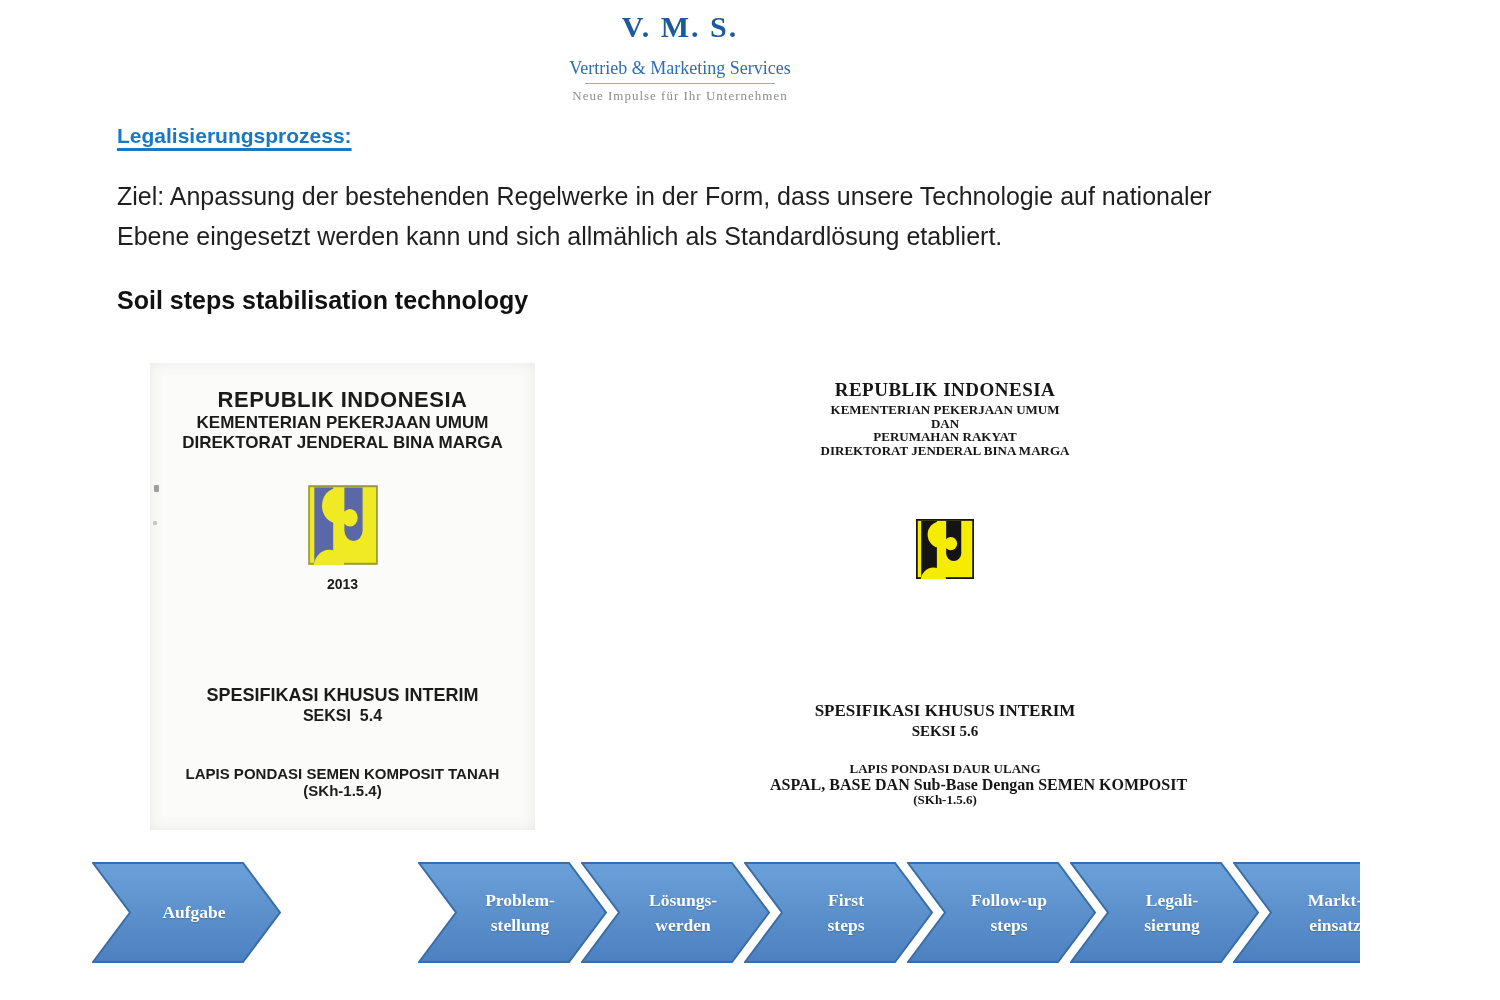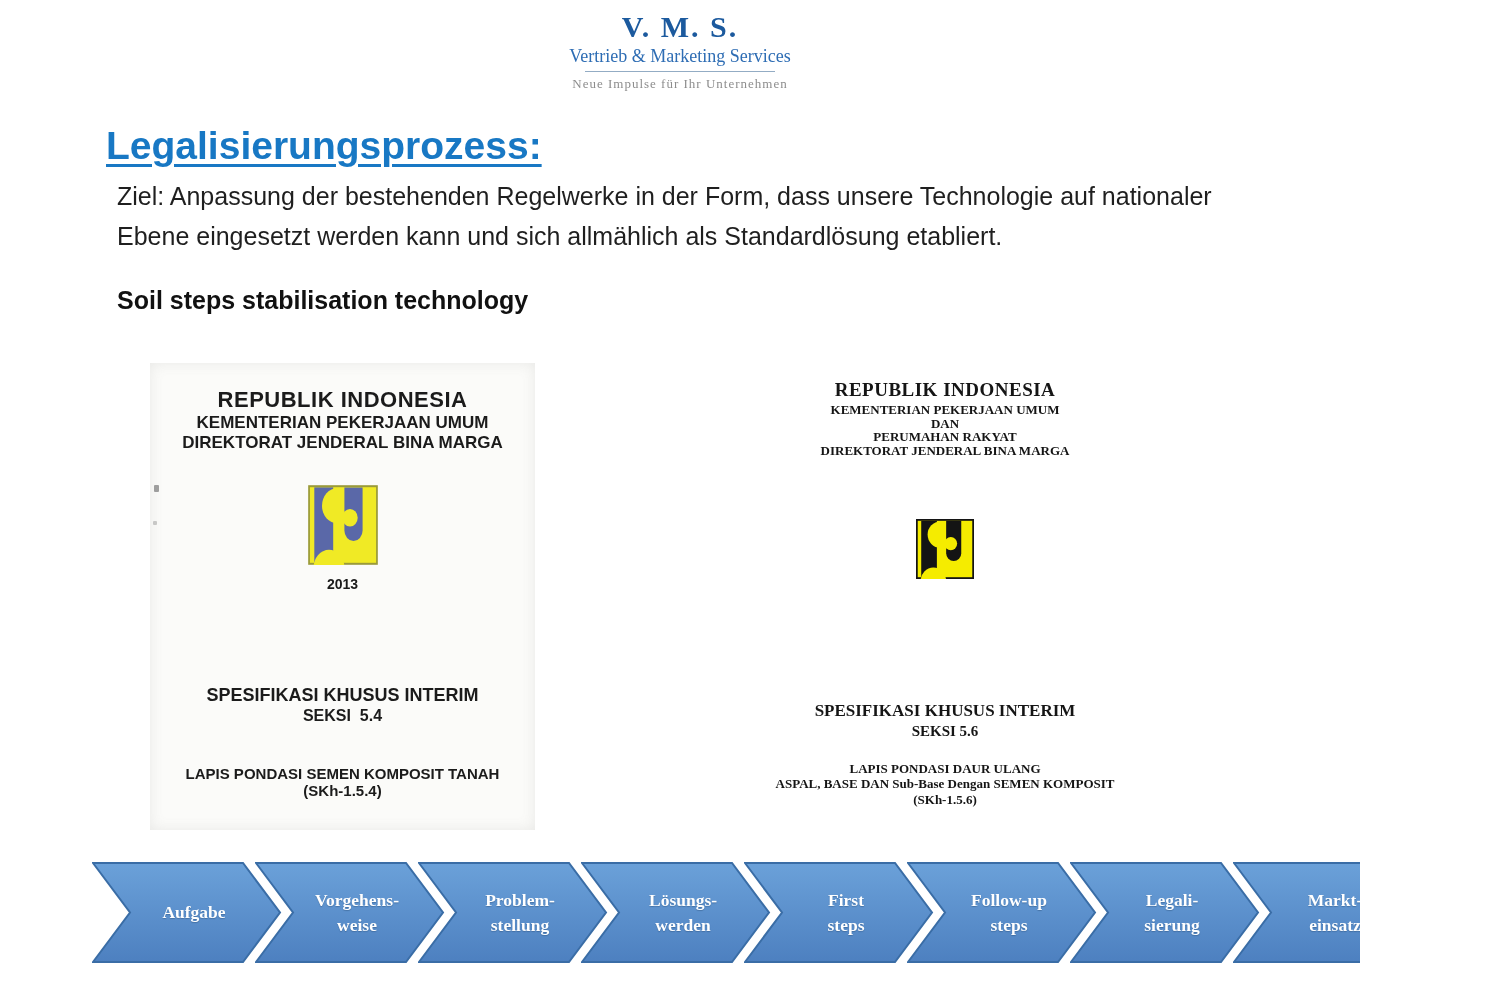--- a/index.html
+++ b/index.html
@@ -3,26 +3,26 @@
 <meta charset="utf-8">
 <style>
   * { margin:0; padding:0; box-sizing:border-box; }
   body { background:#ffffff; font-family:"Liberation Sans", sans-serif; }
   .page { position:relative; width:1360px; height:1000px; background:#ffffff; overflow:hidden; }
 
   
   .vms { position:absolute; top:10px; left:0; width:100%; text-align:center;
          font-family:"Liberation Serif", serif; }
   .vms-acronym { font-size:30px; font-weight:bold; color:#1c5a9e; letter-spacing:2px; }
-  .vms-name { font-size:18px; color:#2e6db4; margin-top:2px; }
+  .vms-name { font-size:18px; color:#2e6db4; margin-top:14px; }
   .vms-divider { width:190px; height:1px; background:#93acc4; margin:4px auto 4px auto; }
   .vms-tagline { font-size:13px; color:#8d8d8d; letter-spacing:1px; }
 
   
-  .heading { position:absolute; left:106px; top:124px; font-size:39px; font-weight:bold;
+  .heading { position:absolute; left:117px; top:124px; font-size:21px; font-weight:bold;
              color:#1878c4; text-decoration:underline; text-decoration-thickness:2.5px;
              text-underline-offset:5px; }
   .goal { position:absolute; left:117px; top:176px; width:1260px; font-size:25px;
           color:#1f1f1f; line-height:40px; white-space:pre-line; }
   .subheading { position:absolute; left:117px; top:286px; font-size:25px; font-weight:bold; color:#111; }
 
   
   .cover { position:absolute; text-align:center; }
   .cover .ln { white-space:pre; }
 
@@ -50,21 +50,21 @@
   .c15-l1 { top:4px; font-size:19px; letter-spacing:0.5px; }
   .c15-l2 { top:27px; font-size:13px; }
   .c15-l3 { top:41px; font-size:13px; }
   .c15-l4 { top:54px; font-size:13px; }
   .c15-l5 { top:68px; font-size:13px; }
   .c15-logo { position:absolute; left:50%; top:144px; transform:translateX(-50%); }
   .c15-year { top:220px; font-size:17px; }
   .c15-spec { top:326px; font-size:17px; }
   .c15-seksi { top:348px; font-size:15px; }
   .c15-doc1 { top:386px; font-size:13px; }
-  .c15-doc2 { top:401px; font-size:13px; }
+  .c15-doc2 { top:401px; font-size:16px; }
   .c15-code { top:417px; font-size:13px; }
 
   
   .flow { position:absolute; left:92px; top:862px; width:1345px; height:101px;font-family:Liberation Serif, serif; }
   .chev { position:absolute; top:0; width:190px; height:101px; }
   .chev svg { position:absolute; inset:0; width:100%; height:100%; }
   .chev-label { position:absolute; inset:0; display:flex; align-items:center; justify-content:center;
                 padding-left:14px; color:#ffffff; font-weight:bold; font-size:17.5px;
                 line-height:25px; text-align:center; white-space:pre-line;
                 text-shadow:0 1px 1px rgba(30,60,95,0.35); }
@@ -142,27 +142,20 @@
           <linearGradient id="chevG" x1="0" y1="0" x2="0" y2="1">
             <stop offset="0" stop-color="#6ba1d9"></stop>
             <stop offset="1" stop-color="#4d80c0"></stop>
           </linearGradient>
         </defs>
         <path d="M1,1 H151 L188,50.5 L151,100 H1 L38,50.5 Z" fill="url(#chevG)" stroke="#3a6da6" stroke-width="2"></path>
       </svg>
       <div class="chev-label">Aufgabe</div>
     </div>
 
-    <div class="chev chev-2">
-      <svg viewBox="0 0 190 101" preserveAspectRatio="none">
-        <path d="M1,1 H151 L188,50.5 L151,100 H1 L38,50.5 Z" fill="url(#chevG)" stroke="#3a6da6" stroke-width="2"></path>
-      </svg>
-      <div class="chev-label">Vorgehens-
-weise</div>
-    </div>
 
     <div class="chev chev-3">
       <svg viewBox="0 0 190 101" preserveAspectRatio="none">
         <path d="M1,1 H151 L188,50.5 L151,100 H1 L38,50.5 Z" fill="url(#chevG)" stroke="#3a6da6" stroke-width="2"></path>
       </svg>
       <div class="chev-label">Problem-
 stellung</div>
     </div>
 
     <div class="chev chev-4">

